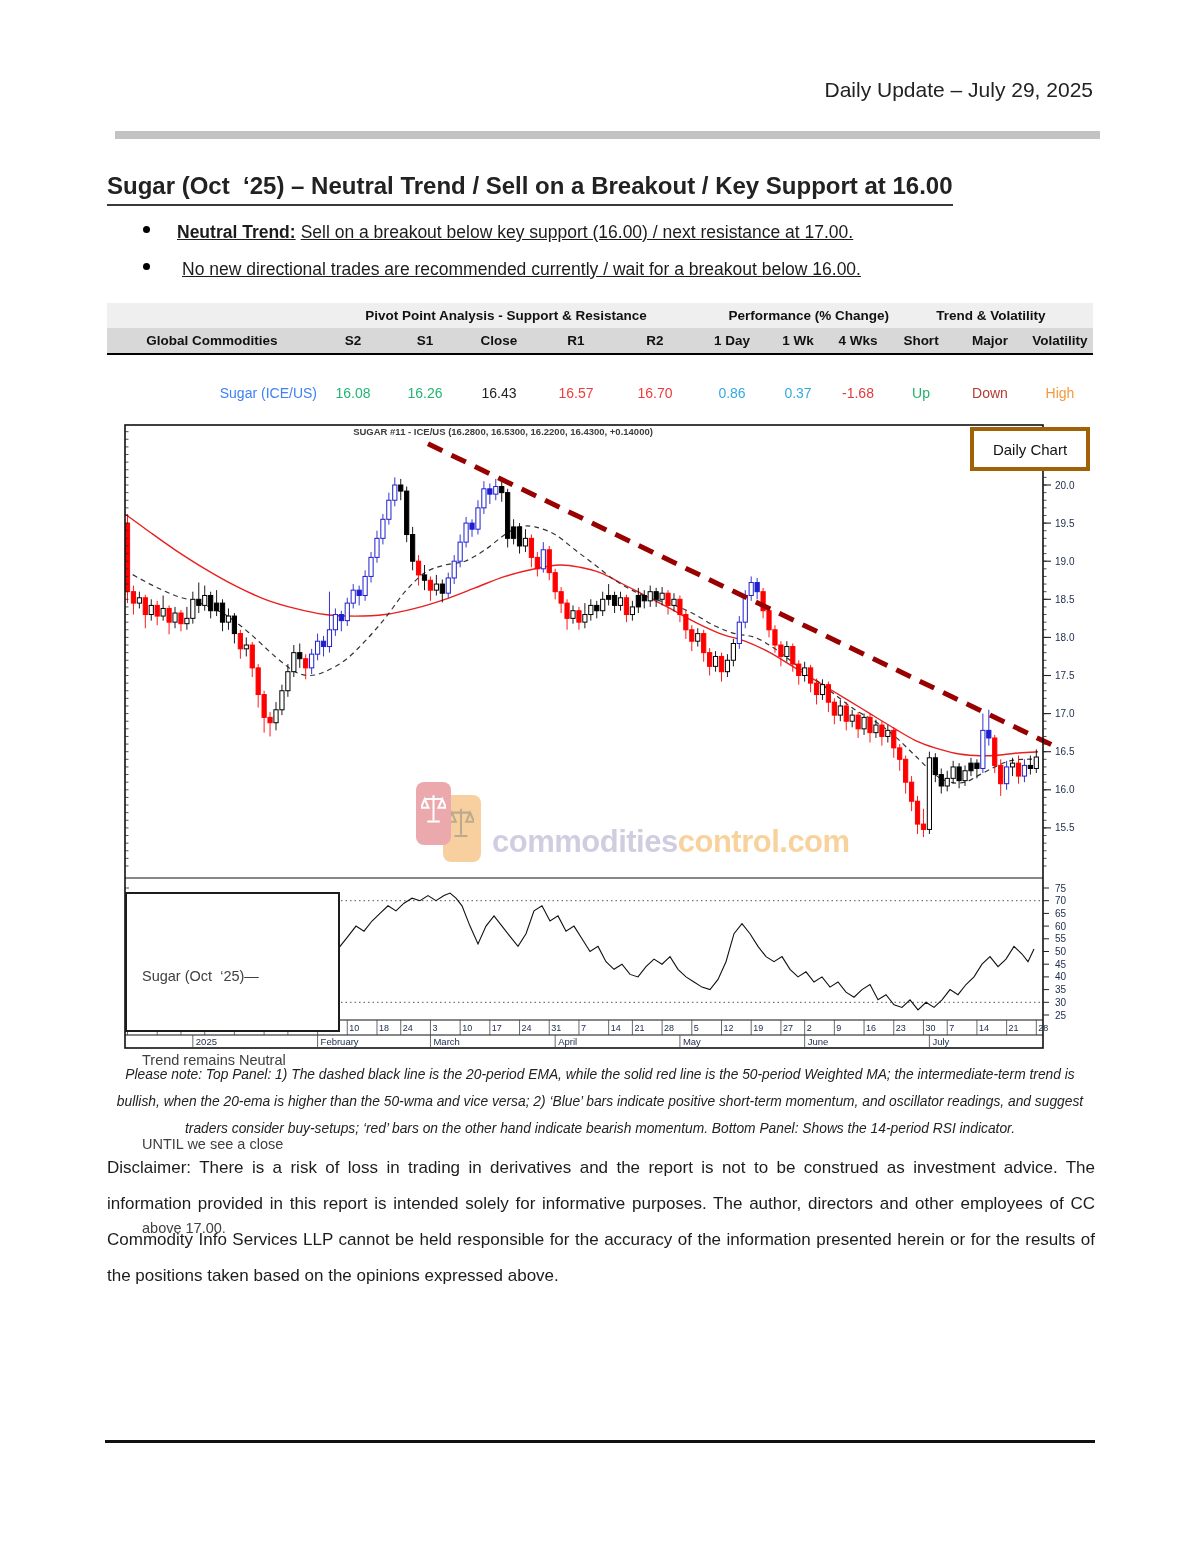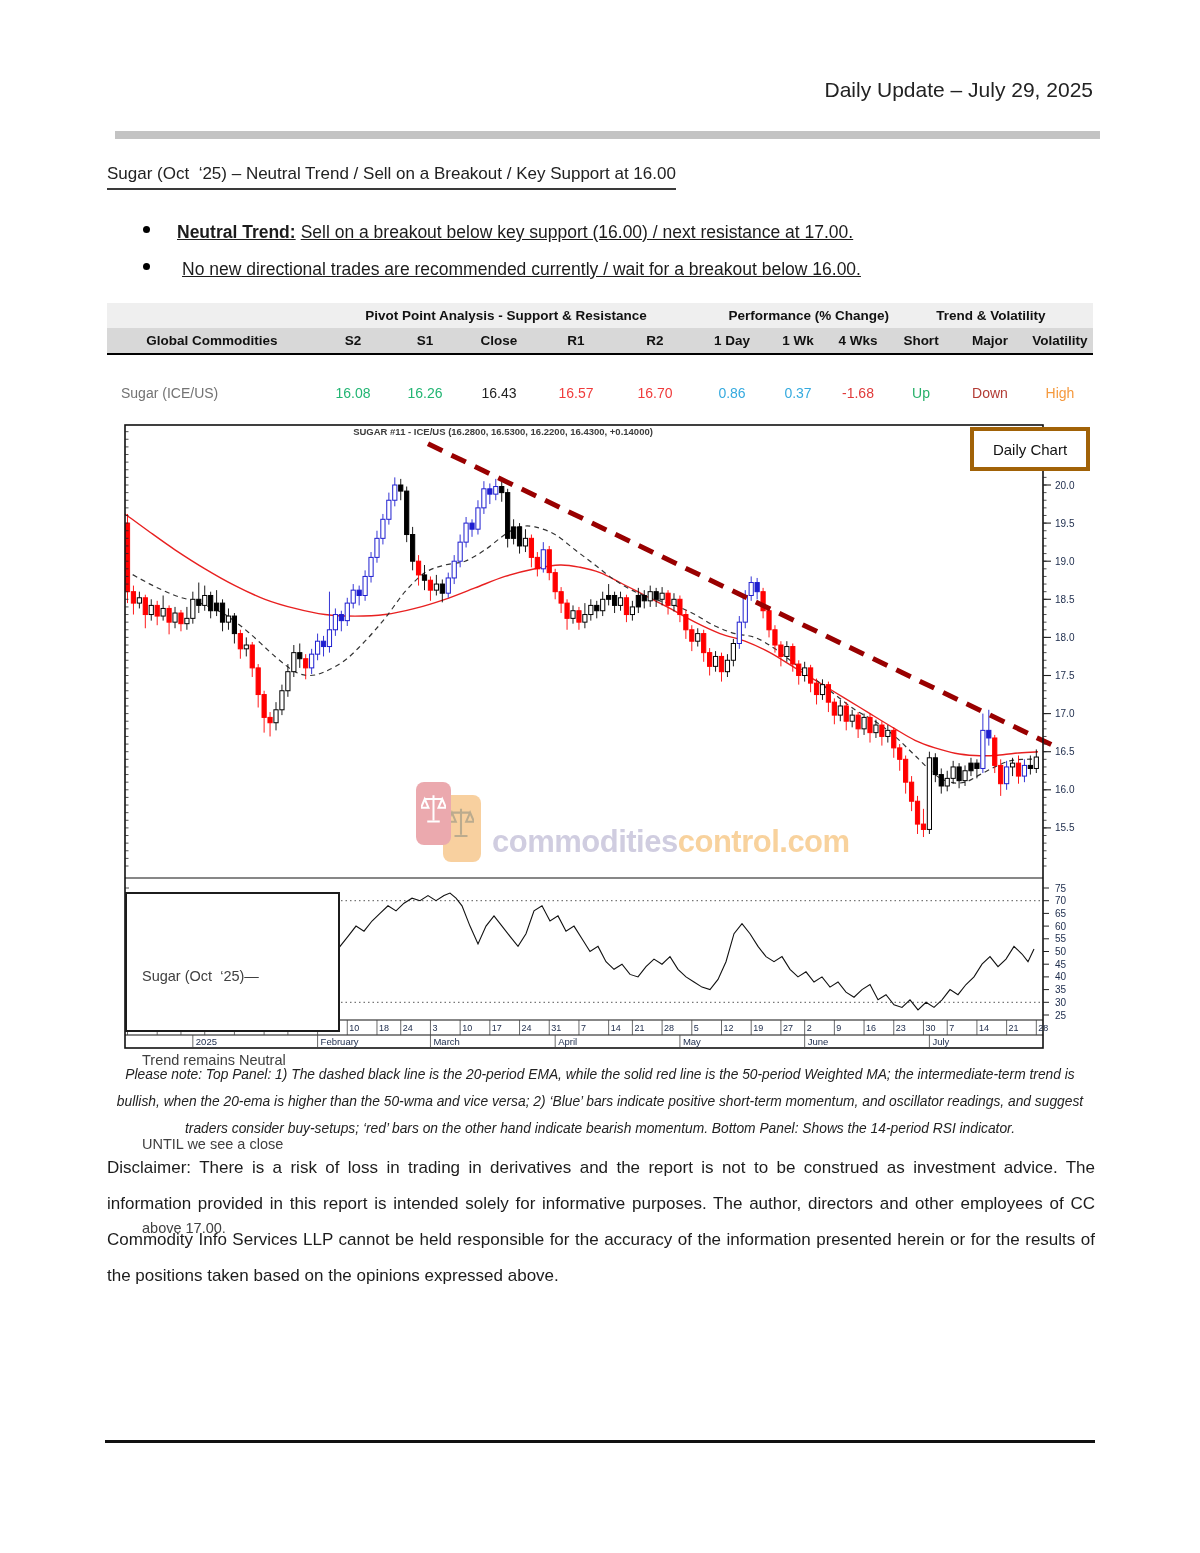--- a/index.html
+++ b/index.html
@@ -1,38 +1,38 @@
 <!DOCTYPE html>
 <html><head>
 <meta charset="utf-8">
 <style>
   html,body{margin:0;padding:0;background:#ffffff;}
   .page{position:relative;width:1200px;height:1553px;background:#fff;overflow:hidden;
         font-family:"Liberation Sans",sans-serif;color:#1a1a1a;}
   .hdr-date{position:absolute;top:78px;left:107px;width:986px;text-align:right;
             font-size:21px;color:#222;}
   .gray-rule{position:absolute;top:131px;left:115px;width:985px;height:8px;background:#c3c3c3;}
-  .sec-title{position:absolute;top:164px;left:107px;font-size:17px;font-weight:normal;color:#222;
+  .sec-title{position:absolute;top:172px;left:107px;font-size:24px;font-weight:bold;color:#222;
              white-space:pre-wrap;}
   .sec-title span{display:inline-block;border-bottom:2px solid #3a3a3a;padding-bottom:4px;}
   .bullets{position:absolute;top:222px;left:143px;width:960px;}
   .bullet{display:flex;align-items:center;margin-bottom:16px;font-size:17.5px;color:#1c1c1c;text-decoration:underline;}
   .dot{width:7px;height:7px;border-radius:50%;background:#000;margin-right:27px;flex:0 0 auto;
        position:relative;top:-3px;}
   .bullet b{margin-right:5px;}
   
   .tbl{position:absolute;top:303px;left:107px;width:986px;font-size:13.5px;}
   .grid{display:grid;grid-template-columns:210px 72px 72px 76px 78px 80px 74px 58px 62px 64px 74px 66px;}
   .g-row1{background:#efefef;}
   .g-row2{background:#d8d8d8;border-bottom:2.5px solid #000;}
   .g-cell{padding:5px 0;text-align:center;font-weight:bold;color:#111;}
   .span5{grid-column:2 / span 5;} .span3a{grid-column:7 / span 3;text-align:right;} .span3b{grid-column:10 / span 3;}
   .data-row{margin-top:24px;font-size:14px;}
   .d-cell{padding:6px 0;text-align:center;}
-  .d-first{text-align:left;padding-left:6px;color:#737373;margin-left:8px;}
+  .d-first{text-align:right;padding-left:6px;color:#3b82f6;margin-left:8px;}
   
   .chart-wrap{position:absolute;top:422px;left:113px;width:987px;height:630px;}
   .chart-wrap svg{position:absolute;left:0;top:0;}
   .daily-chart-box{position:absolute;left:857px;top:5px;width:112px;height:36px;background:#fff;
                    border:4px solid #a16207;display:flex;align-items:center;justify-content:center;
                    font-size:15px;color:#111;z-index:5;}
   .anno-box{position:absolute;left:12px;top:470px;width:196px;height:124px;background:#fff;
             border:2px solid #1c1c1c;z-index:6;padding:12px 0 0 15px;font-size:14.5px;
             line-height:28px;color:#404040;white-space:pre-wrap;}
   .watermark{position:absolute;left:303px;top:360px;z-index:2;opacity:0.5;display:flex;

